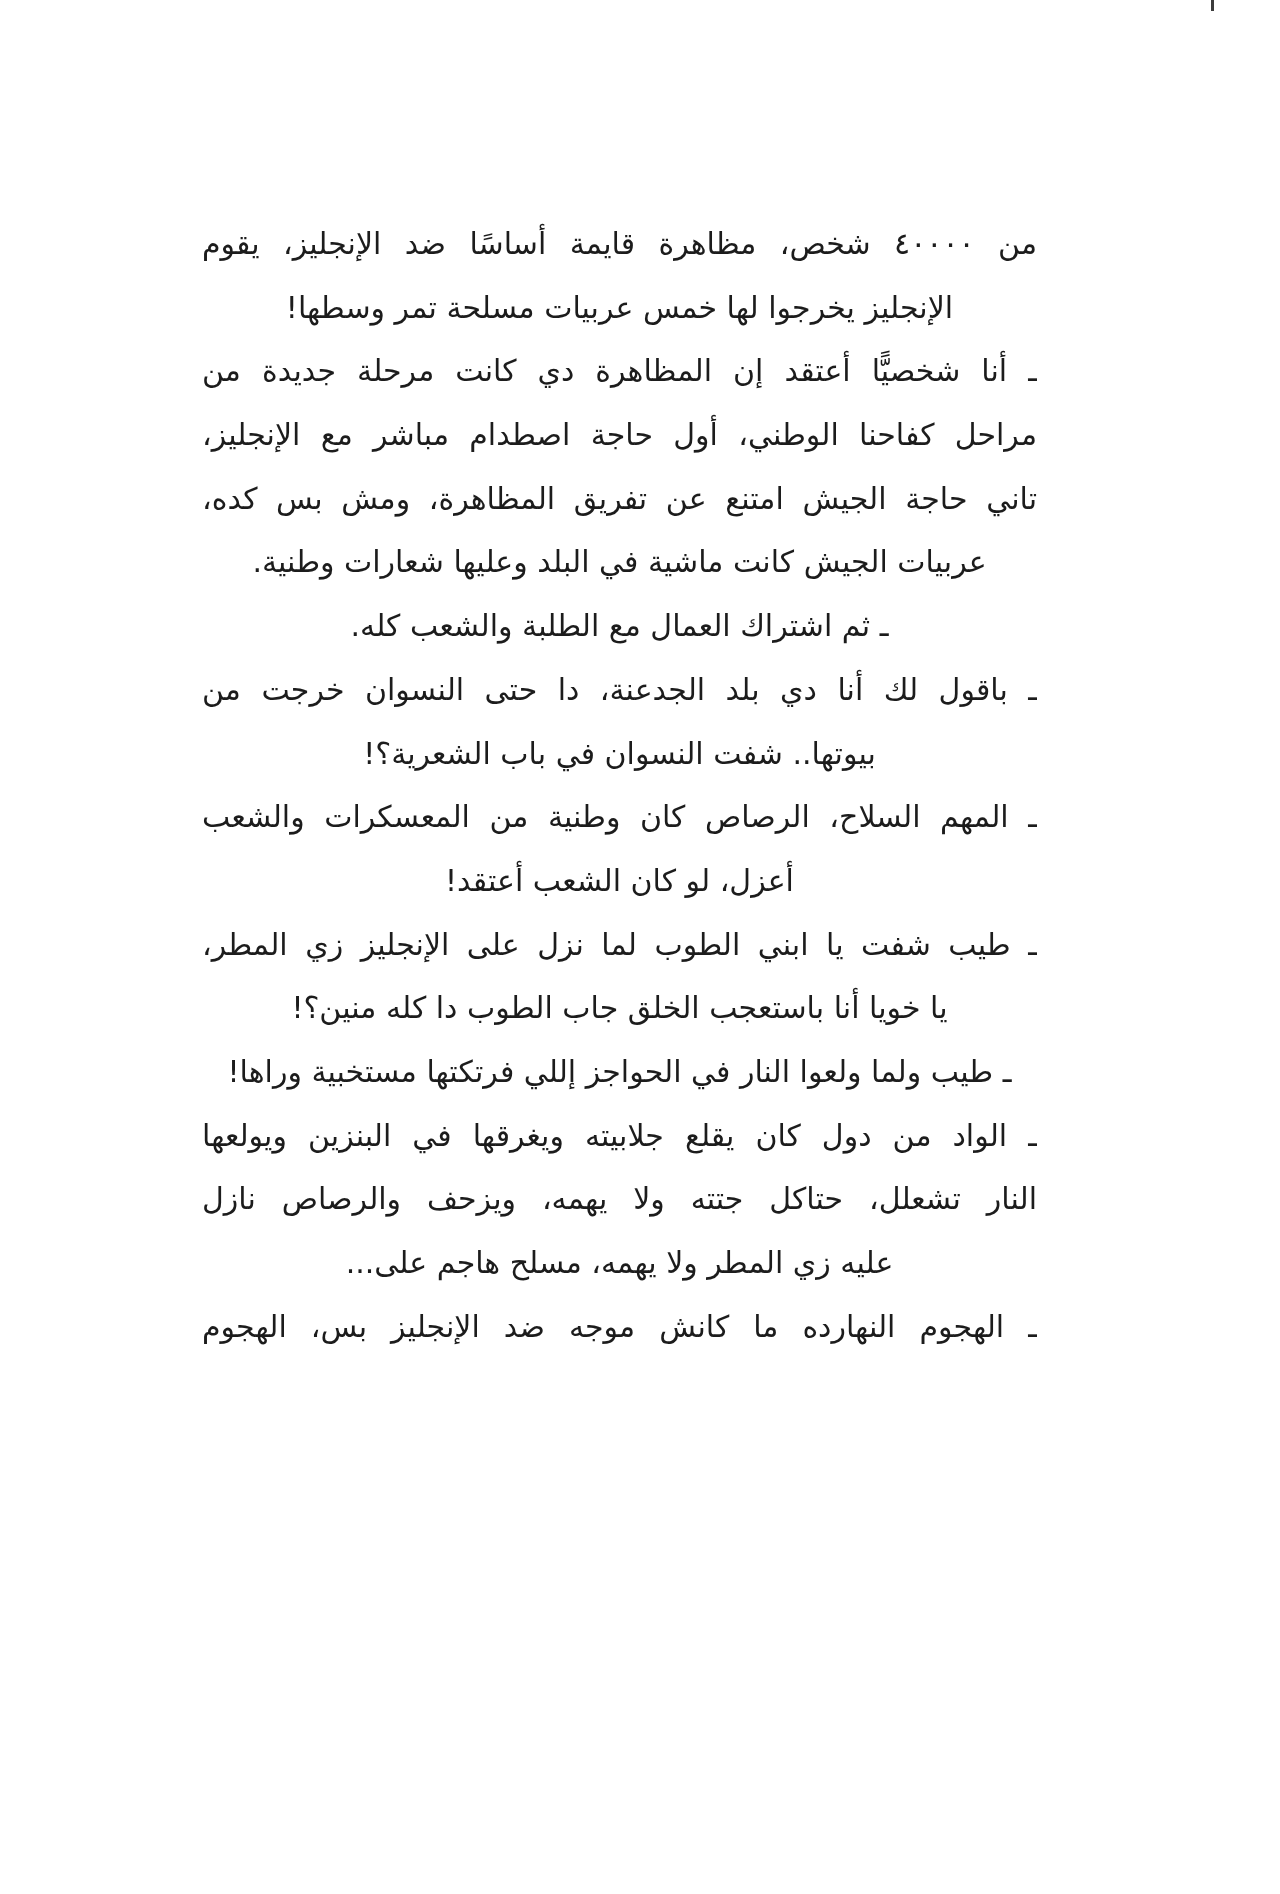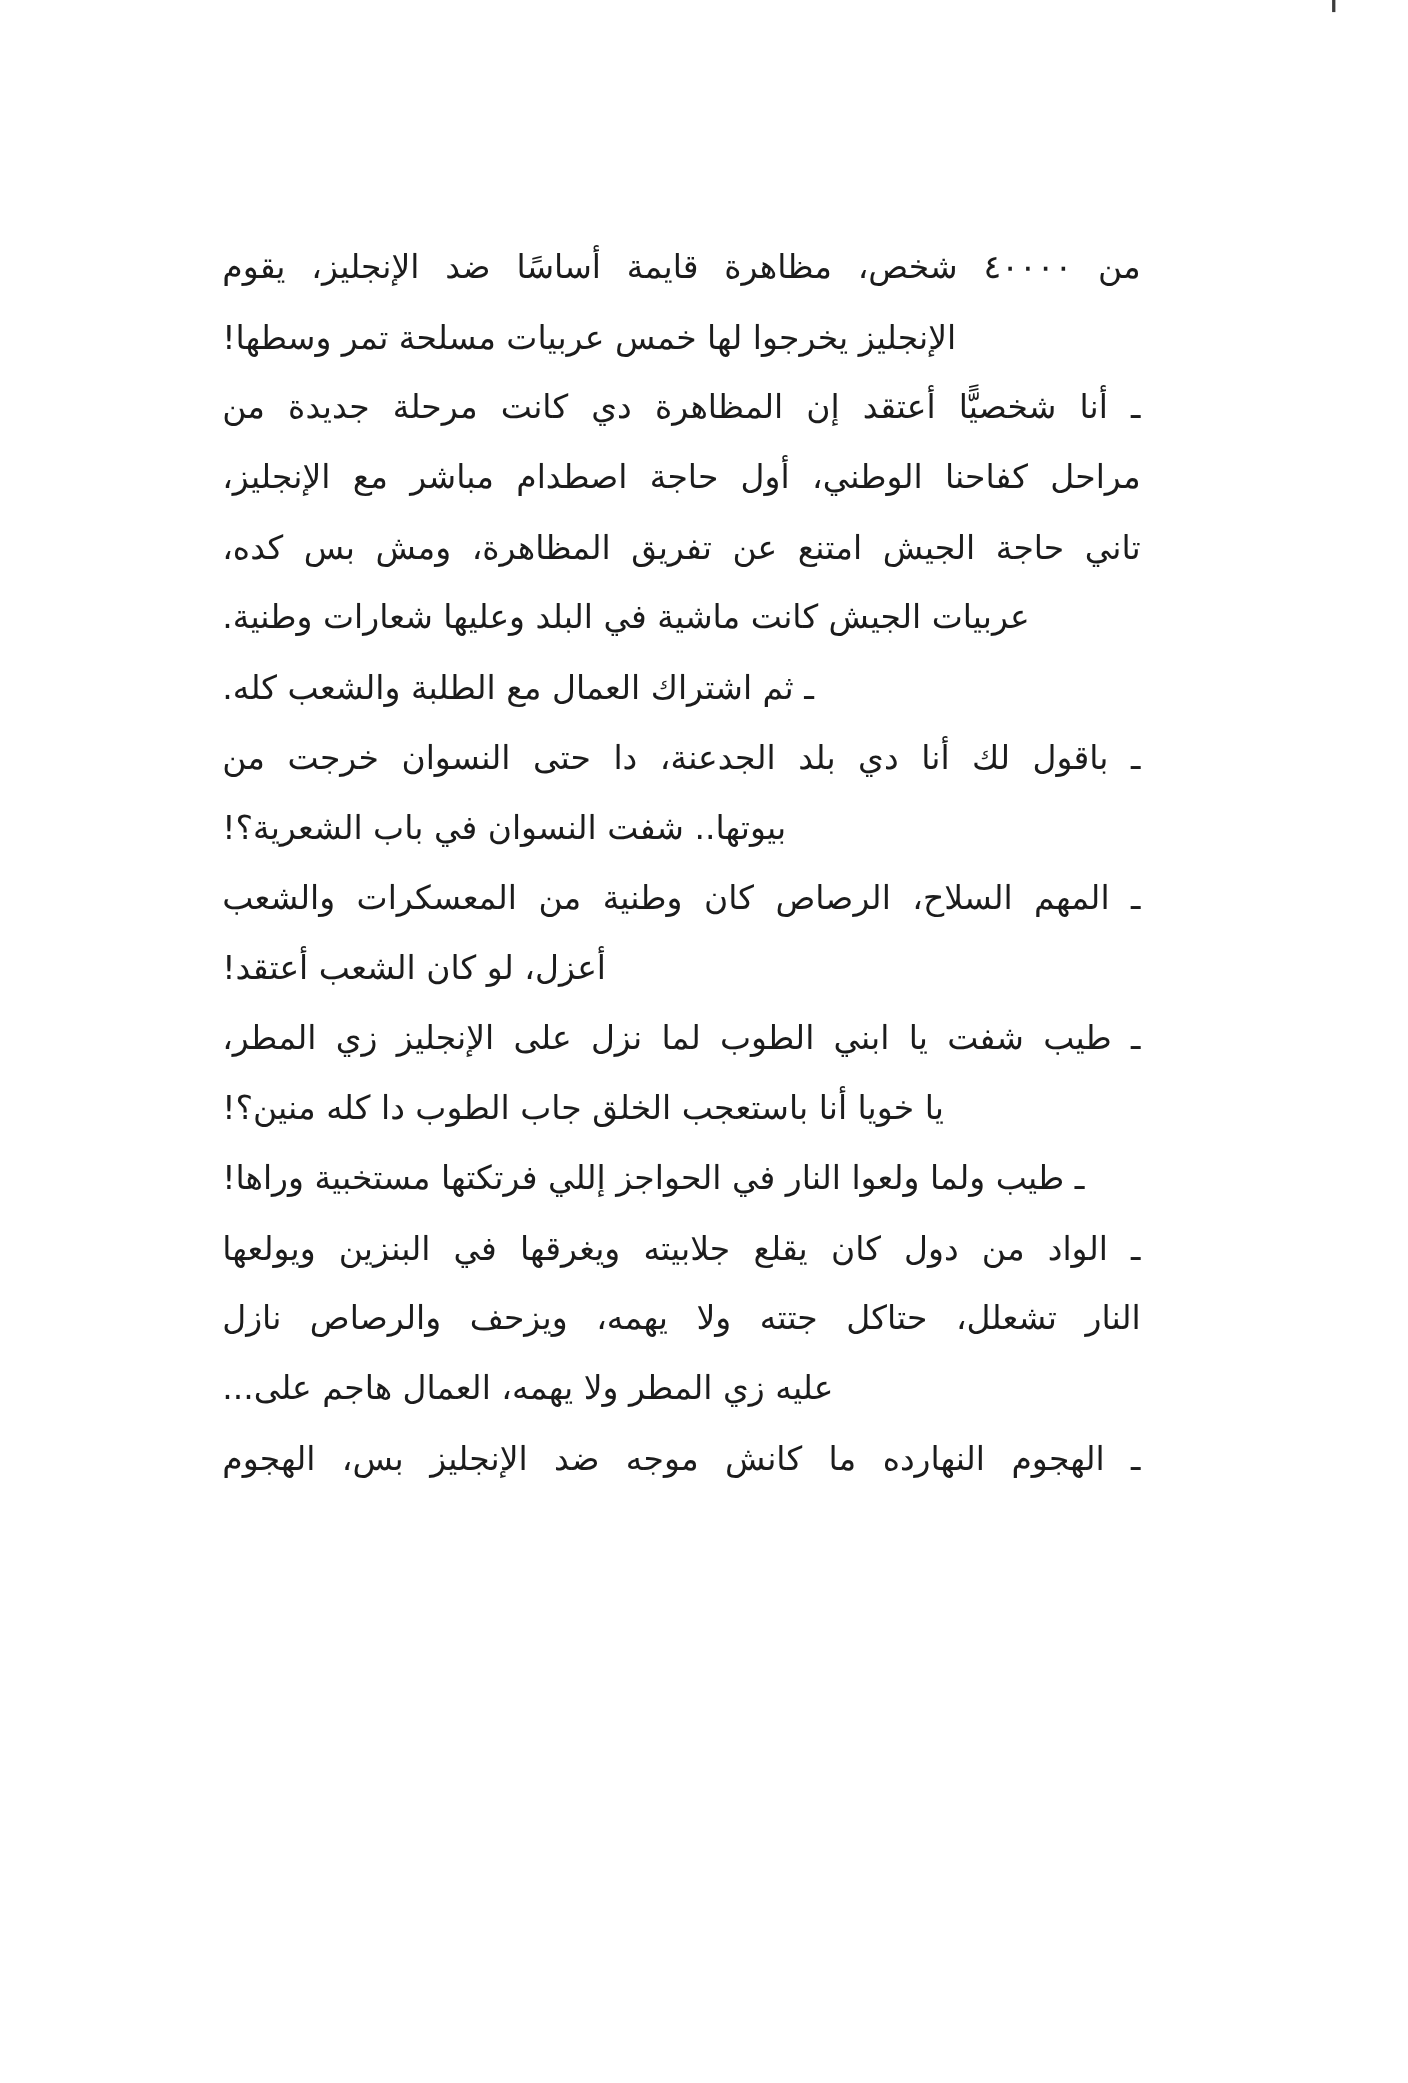--- a/index.html
+++ b/index.html
@@ -32,21 +32,21 @@
     direction: rtl;
   }
   .para {
     margin: 0;
     padding: 0;
   }
   .line {
     height: 63.7px;
     line-height: 63.7px;
     font-size: 30px;
-    text-align: left;
+    text-align: center;
     overflow: hidden;
     letter-spacing: 0;
   }
   .line.fill {
     text-align: justify;
     text-align-last: justify;
   }
   .folio {
     position: absolute;
     top: 1660px;
@@ -100,21 +100,21 @@
       <div class="line">يا خويا أنا باستعجب الخلق جاب الطوب دا كله منين؟!</div>
     </div>
 
     <div class="para">
       <div class="line">ـ طيب ولما ولعوا النار في الحواجز إللي فرتكتها مستخبية وراها!</div>
     </div>
 
     <div class="para">
       <div class="line fill">ـ الواد من دول كان يقلع جلابيته ويغرقها في البنزين ويولعها</div>
       <div class="line fill">النار تشعلل، حتاكل جتته ولا يهمه، ويزحف والرصاص نازل</div>
-      <div class="line">عليه زي المطر ولا يهمه، العمال هاجم على...</div>
+      <div class="line">عليه زي المطر ولا يهمه، مسلح هاجم على...</div>
     </div>
 
     <div class="para">
       <div class="line fill">ـ الهجوم النهارده ما كانش موجه ضد الإنجليز بس، الهجوم</div>
     </div>
 
   </div>
 
   <div class="folio">٦</div>
 

